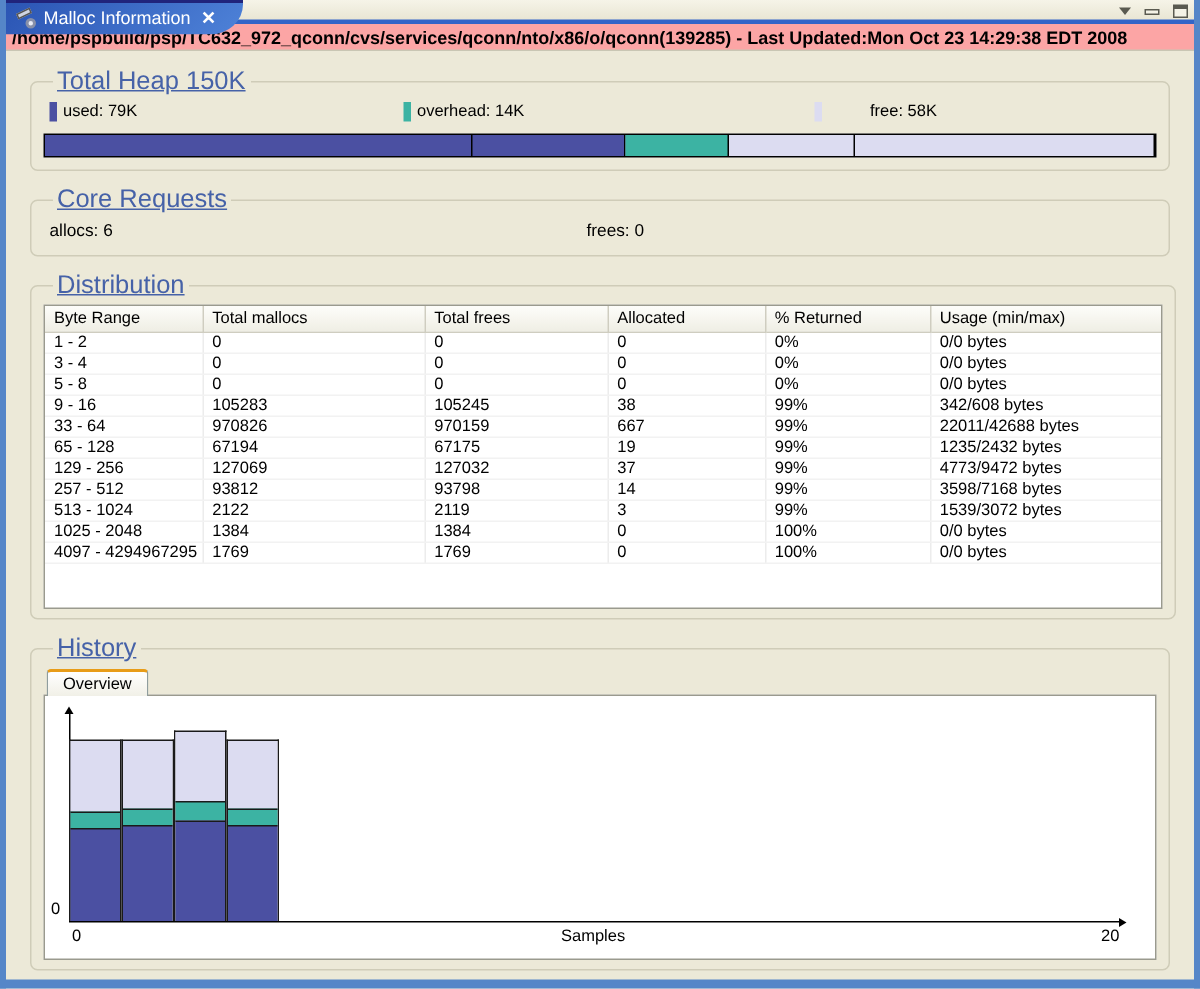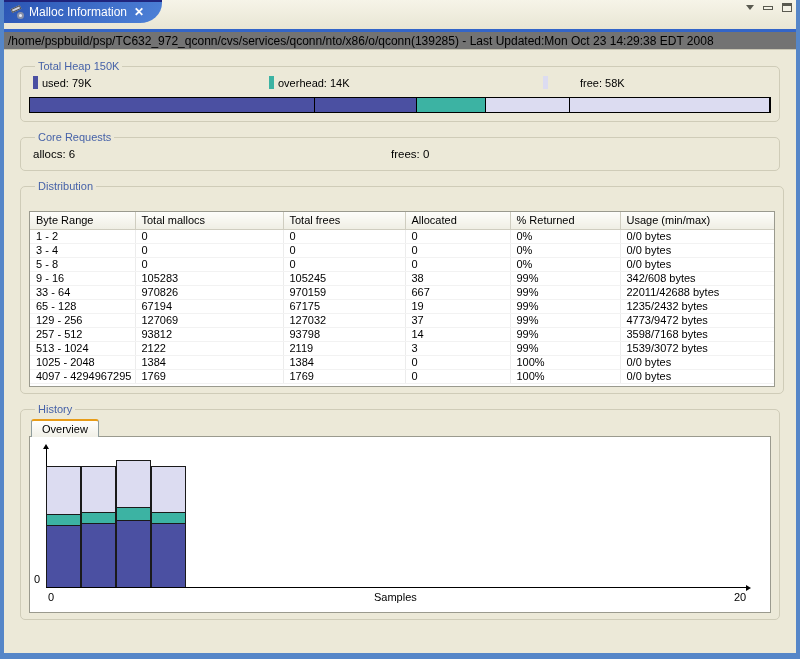--- a/index.html
+++ b/index.html
@@ -8,21 +8,21 @@
 
   .window {
     width:800px; height:659px; position:relative;
     background:#ece9d8;
     border-left:4px solid #5586c8; border-right:4px solid #5586c8; border-bottom:6px solid #5586c8;
     overflow:hidden;
   }
 
   
   .tab-bar {
-    height:32px; background:linear-gradient(#f6f4e8,#e9e6d4);
+    height:16px; background:linear-gradient(#f6f4e8,#e9e6d4);
     position:relative; border-bottom:3px solid #3365c8;
   }
   .view-tab {
     position:absolute; left:0; top:0; height:23px; width:158px;
     background:linear-gradient(135deg,#2b55b4,#4e82d8);
     border-top:2px solid #20247c;
     border-bottom-right-radius:22px 20px;
     display:flex; align-items:center; gap:5px; padding:0 8px 2px 6px;
     color:#fff; font-size:12px; cursor:default;
   }
@@ -31,47 +31,47 @@
   .view-icon .lens { position:absolute; right:0; bottom:0; width:7px; height:7px; border:2px solid #8890a8; border-radius:50%; background:#e8ecf6; }
   .tab-title { white-space:nowrap; overflow:hidden; }
   .tab-close { color:#fff; font-weight:bold; font-size:12px; margin-left:2px; cursor:pointer; }
   .view-buttons { position:absolute; right:4px; top:3px; display:flex; gap:9px; align-items:center; }
   .menu-tri { width:0; height:0; border-left:4px solid transparent; border-right:4px solid transparent; border-top:5px solid #5a5a50; }
   .min-glyph { width:10px; height:4px; border:1px solid #5a5a50; background:#f4f2e6; }
   .max-glyph { width:10px; height:9px; border:1px solid #5a5a50; border-top:3px solid #5a5a50; background:#f4f2e6; }
 
   
   .path-bar {
-    height:18px; background:#737373; border-bottom:1px solid #c9c6b4;
-    display:flex; align-items:center; padding:0 4px; font-size:12px; white-space:nowrap;
+    height:18px; background:#fca5a5; border-bottom:1px solid #c9c6b4;
+    display:flex; align-items:center; padding:0 4px; font-size:12px; white-space:nowrap;font-weight:bold;
   }
 
   
   .content { padding:6px 16px 0 16px; }
   fieldset.group {
     border:1px solid #cfccb8; border-radius:5px; padding:2px 8px 6px 8px; margin-top:9px;
   }
-  fieldset.group legend { color:#4662a8; font-size:11px; padding:0 3px; margin-left:6px; }
+  fieldset.group legend { color:#4662a8; font-size:17px; padding:0 3px; margin-left:6px;text-decoration:underline; }
 
   
   .legend-row { position:relative; height:18px; margin-top:1px; }
-  .legend-item { position:absolute; top:1px; display:flex; align-items:center; gap:4px; }
+  .legend-item { position:absolute; top:1px; display:flex; gap:4px; }
   .legend-item.l-used { left:4px; } .legend-item.l-overhead { left:240px; } .legend-item.l-free { left:514px;gap:32px; }
   .swatch { width:5px; height:13px; display:inline-block; }
   .heap-bar { height:16px; border:1px solid #000; display:flex; margin:4px 0 2px 0; background:#fff; position:relative; }
   .heap-seg { height:100%; border-right:1px solid #000; }
   .heap-seg:last-child { border-right:none; }
   .heap-div { position:absolute; top:0; width:1px; height:100%; background:#000; }
 
   
   .stat-row { position:relative; height:16px; margin-top:3px; }
   .stat { position:absolute; top:0; white-space:nowrap; font-size:11.5px; }
 
   
-  .dist-wrap { border:1px solid #9a9a8e; background:#fff; height:176px; overflow:hidden; margin-top:17px; }
+  .dist-wrap { border:1px solid #9a9a8e; background:#fff; height:203px; overflow:hidden; margin-top:1px; }
   table.dist { border-collapse:collapse; width:100%; table-layout:fixed; font-size:11px; }
   table.dist th {
     text-align:left; font-weight:normal; height:17px; padding:0 0 0 6px;
     background:linear-gradient(#fdfdfa,#efeee4); border-right:1px solid #cfcdc0; border-bottom:1px solid #cfcdc0;
     cursor:default; white-space:nowrap;
   }
   table.dist th:last-child { border-right:none; }
   table.dist td {
     height:14px; padding:0 0 0 6px; border-right:1px solid #ececec; border-bottom:1px solid #f2f2f2;
     white-space:nowrap; overflow:hidden;

